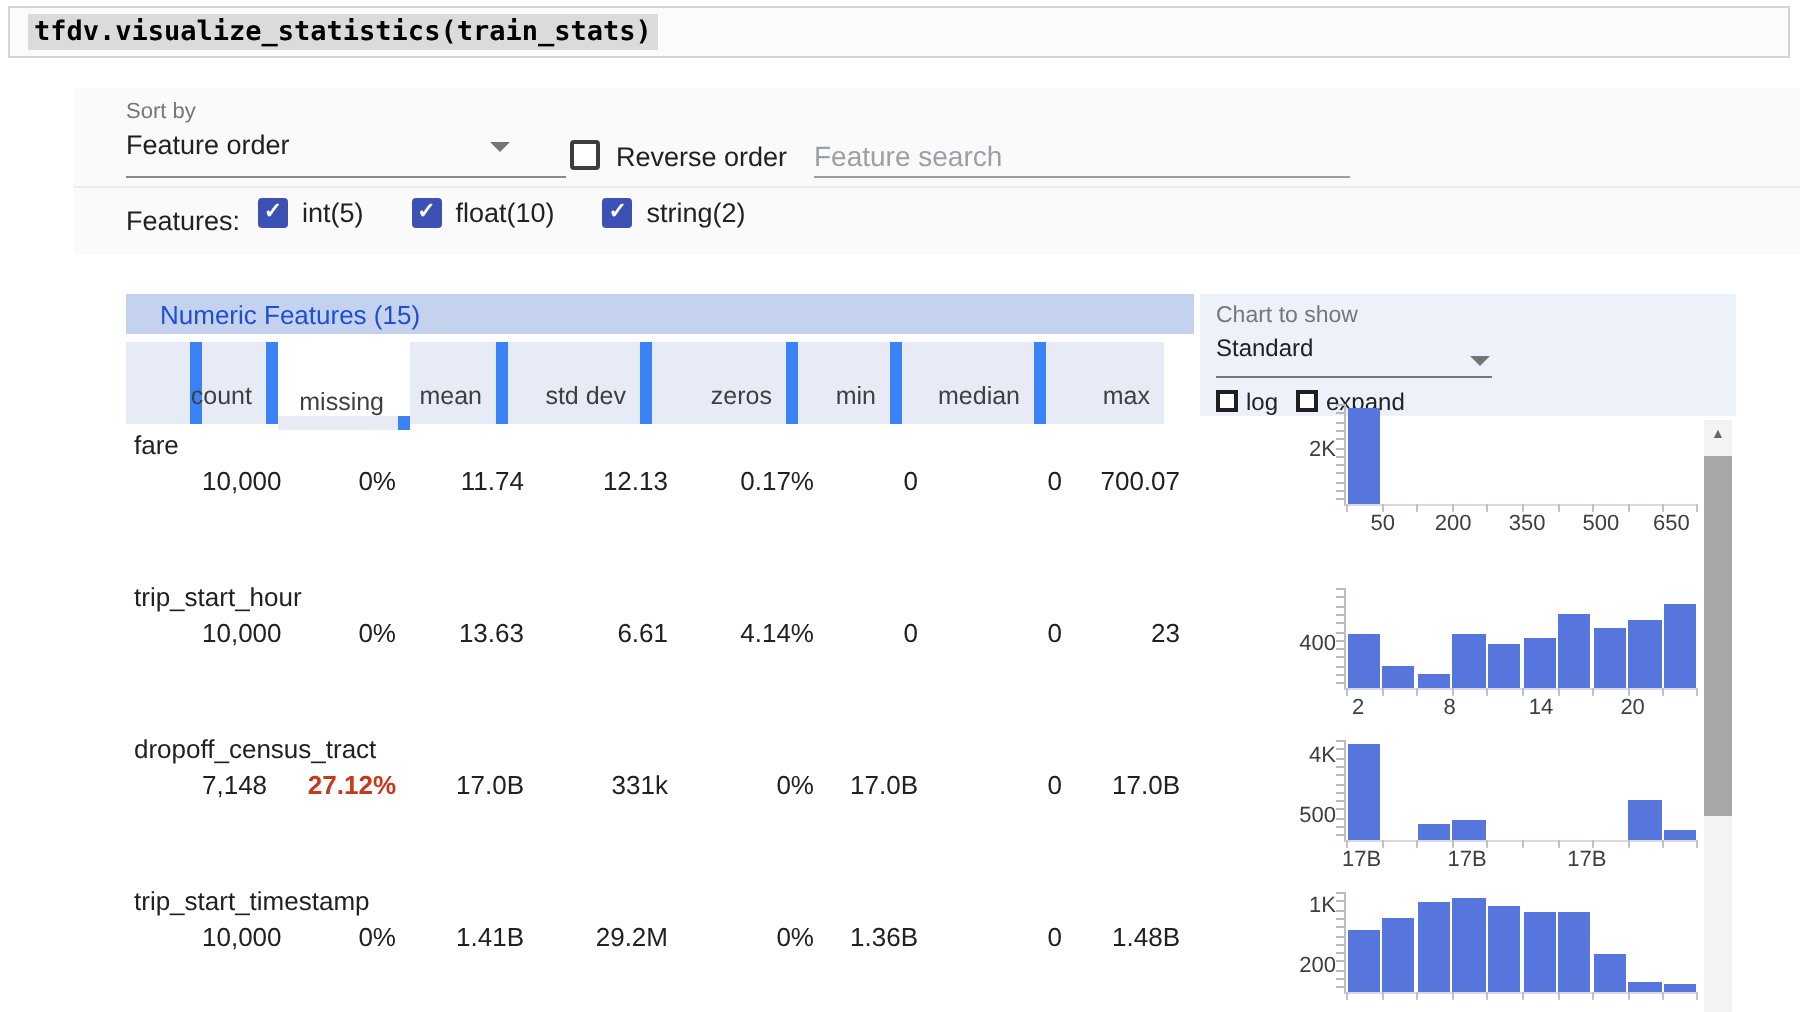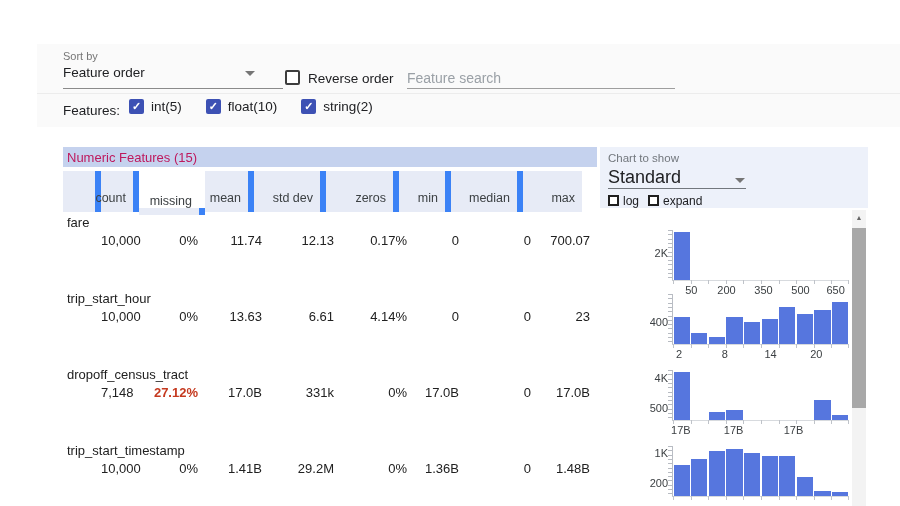--- a/index.html
+++ b/index.html
@@ -27,35 +27,35 @@
   .ctrl-divider{position:absolute;left:0;top:49px;width:100%;height:1px;background:#ececec;}
   .features-label{position:absolute;left:26px;top:59px;font-size:13.5px;color:#202124;}
   .feature-types{position:absolute;left:92px;top:55px;display:flex;align-items:center;}
   .ftype{display:flex;align-items:center;margin-right:24px;cursor:pointer;}
   .cb-checked{width:15px;height:15px;border-radius:2px;color:#fff;font-size:11px;line-height:15px;
               text-align:center;font-weight:bold;}
   .ftype-label{margin-left:7px;font-size:13.5px;color:#202124;}
 
   
   .tbl-title{position:absolute;left:63px;top:147px;width:534px;height:22px;line-height:22px;
-             padding-left:4px;box-sizing:border-box;font-size:13px;color:#be185d;border-bottom:2px solid #fff;}
+             padding-left:17px;box-sizing:border-box;font-size:13px;color:#1d4ed8;border-bottom:2px solid #fff;}
   .col-headers{position:absolute;left:63px;top:171px;width:534px;height:41px;display:flex;}
   .col-h{box-sizing:border-box;display:flex;align-items:flex-end;justify-content:flex-end;
          padding:0 7px 7px 0;font-size:12.5px;color:#3c4043;border-right:6px solid #3b82f6;}
   .col-h:last-child{border-right:none;}
   .t-rows{position:absolute;left:63px;top:212px;width:534px;}
   .t-row{height:76px;}
   .row-name{padding:3px 0 0 4px;font-size:13px;color:#212121;}
   .row-vals{display:flex;margin-top:3px;align-items:flex-end;}
   .cell{box-sizing:border-box;text-align:right;padding-right:7px;font-size:13px;color:#212121;}
 
   
   .chart-controls{position:absolute;left:600px;top:147px;width:268px;height:61px;background:#edf1fa;}
   .cts-label{position:absolute;left:8px;top:5px;font-size:11.5px;color:#72777d;}
-  .cts-value{position:absolute;left:8px;top:20px;font-size:18px;color:#202124;cursor:pointer;}
+  .cts-value{position:absolute;left:8px;top:20px;font-size:12px;color:#202124;cursor:pointer;}
   .cts-arrow{position:absolute;left:135px;top:31px;width:0;height:0;border-left:5px solid transparent;
              border-right:5px solid transparent;border-top:5px solid #757575;}
   .cts-underline{position:absolute;left:8px;top:41px;width:138px;height:1px;background:#72777d;}
   .mini-cb{position:absolute;width:11px;height:11px;box-sizing:border-box;border:2px solid #1f1f1f;background:#fff;}
   .log-cb{left:8px;top:48px;}
   .log-label{position:absolute;left:23px;top:47px;font-size:12px;color:#202124;}
   .expand-cb{left:48px;top:48px;}
   .expand-label{position:absolute;left:63px;top:47px;font-size:12px;color:#202124;}
 
   
@@ -71,20 +71,23 @@
   
   .scrollbar{position:absolute;left:852px;top:210px;width:14px;height:296px;background:#f3f3f3;}
   .sb-up{height:16px;text-align:center;font-size:7px;line-height:16px;color:#666;cursor:pointer;}
   .sb-thumb{position:absolute;left:0;top:18px;width:14px;height:180px;background:#a8a8a8;cursor:grab;}
 </style>
 </head>
 <body>
 
 <div class="page">
 
+  <div class="code-cell">
+    <span class="code-text">tfdv.visualize_statistics(train_stats)</span>
+  </div>
 
   <div class="controls">
     <div class="sort-label">Sort by</div>
     <div class="sort-select">
       <span>Feature order</span>
       <span class="dd-arrow"></span>
     </div>
     <div class="sort-underline"></div>
     <div class="reverse-cb cb-unchecked"></div>
     <div class="reverse-label">Reverse order</div>
@@ -184,21 +187,21 @@
     <div class="cts-value">Standard</div>
     <div class="cts-arrow"></div>
     <div class="cts-underline"></div>
     <div class="mini-cb log-cb"></div>
     <div class="log-label">log</div>
     <div class="mini-cb expand-cb"></div>
     <div class="expand-label">expand</div>
   </div>
 
   <div id="charts">
-      <div class="chart-block" style="top: 224px;">
+      <div class="chart-block" style="top: 196px;">
         <div class="ylab" style="top: 22.5px;">2K</div>
         <div class="plot">
           <div class="ytick" style="top: 0px;"></div>
           <div class="ytick" style="top: 4.3px;"></div>
           <div class="ytick" style="top: 8.6px;"></div>
           <div class="ytick" style="top: 12.9px;"></div>
           <div class="ytick" style="top: 17.2px;"></div>
           <div class="ytick" style="top: 21.5px;"></div>
           <div class="ytick" style="top: 25.8px;"></div>
           <div class="ytick" style="top: 30.1px;"></div>

